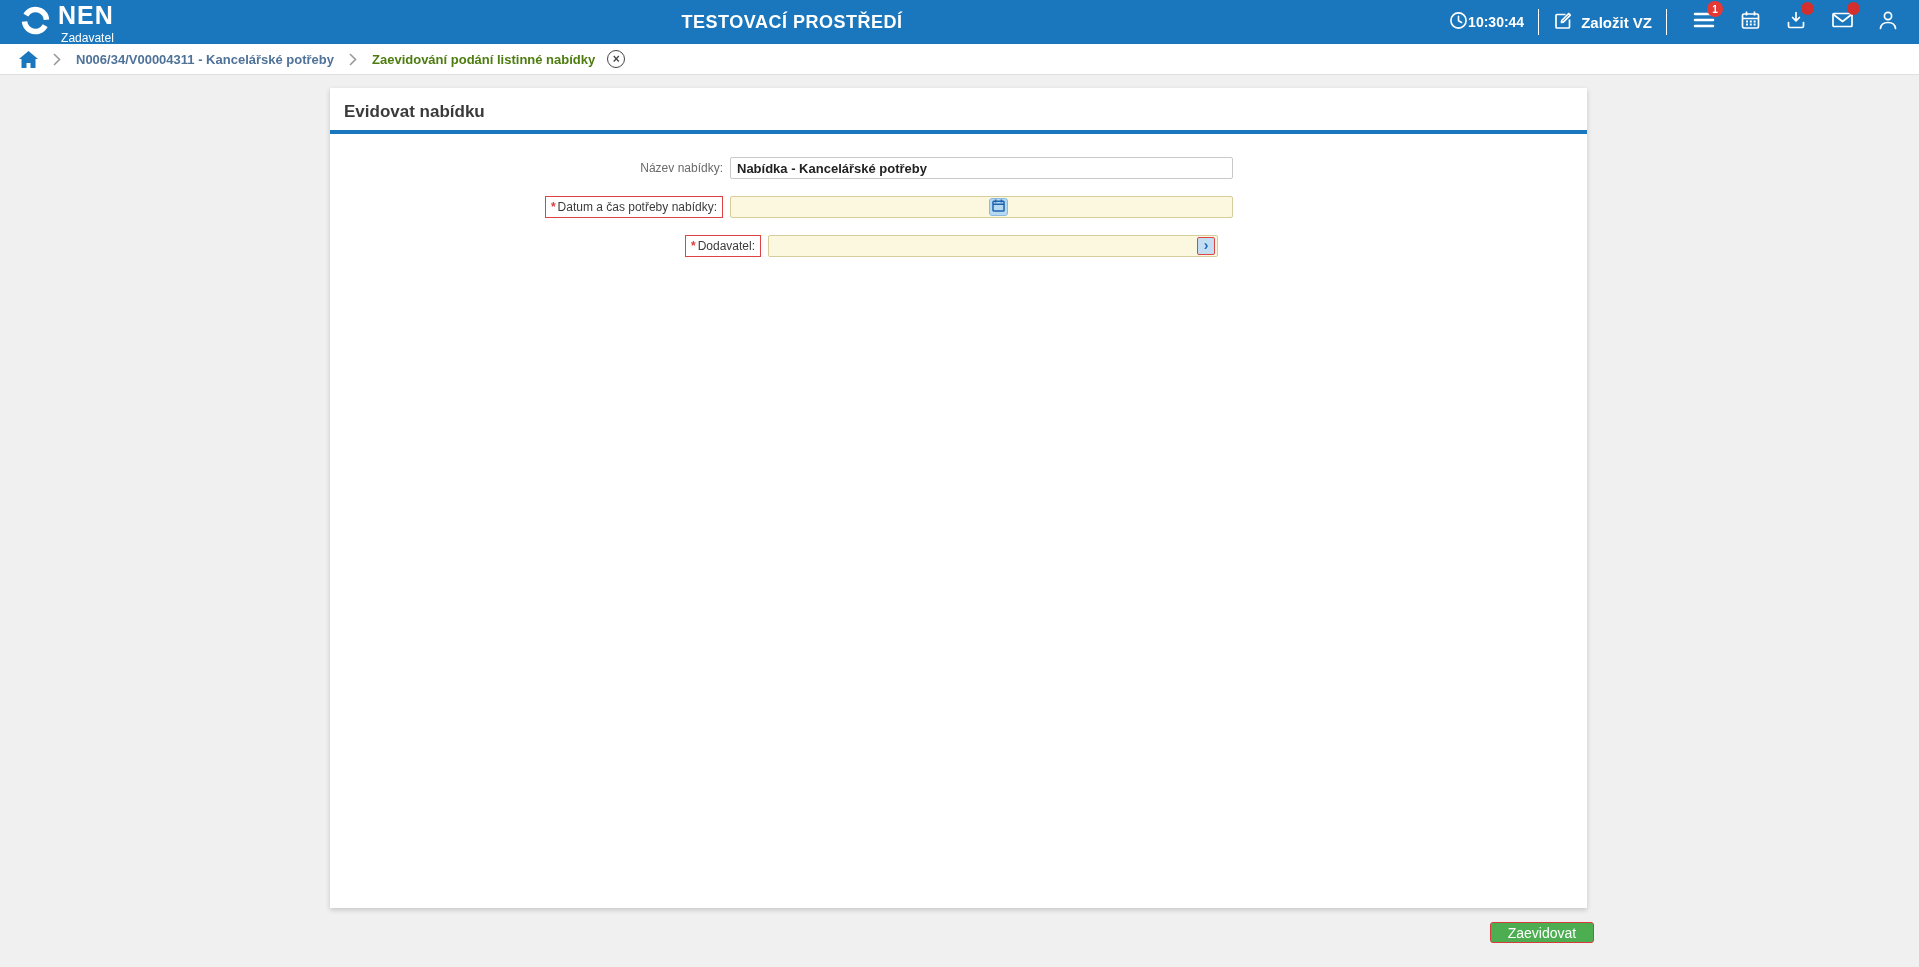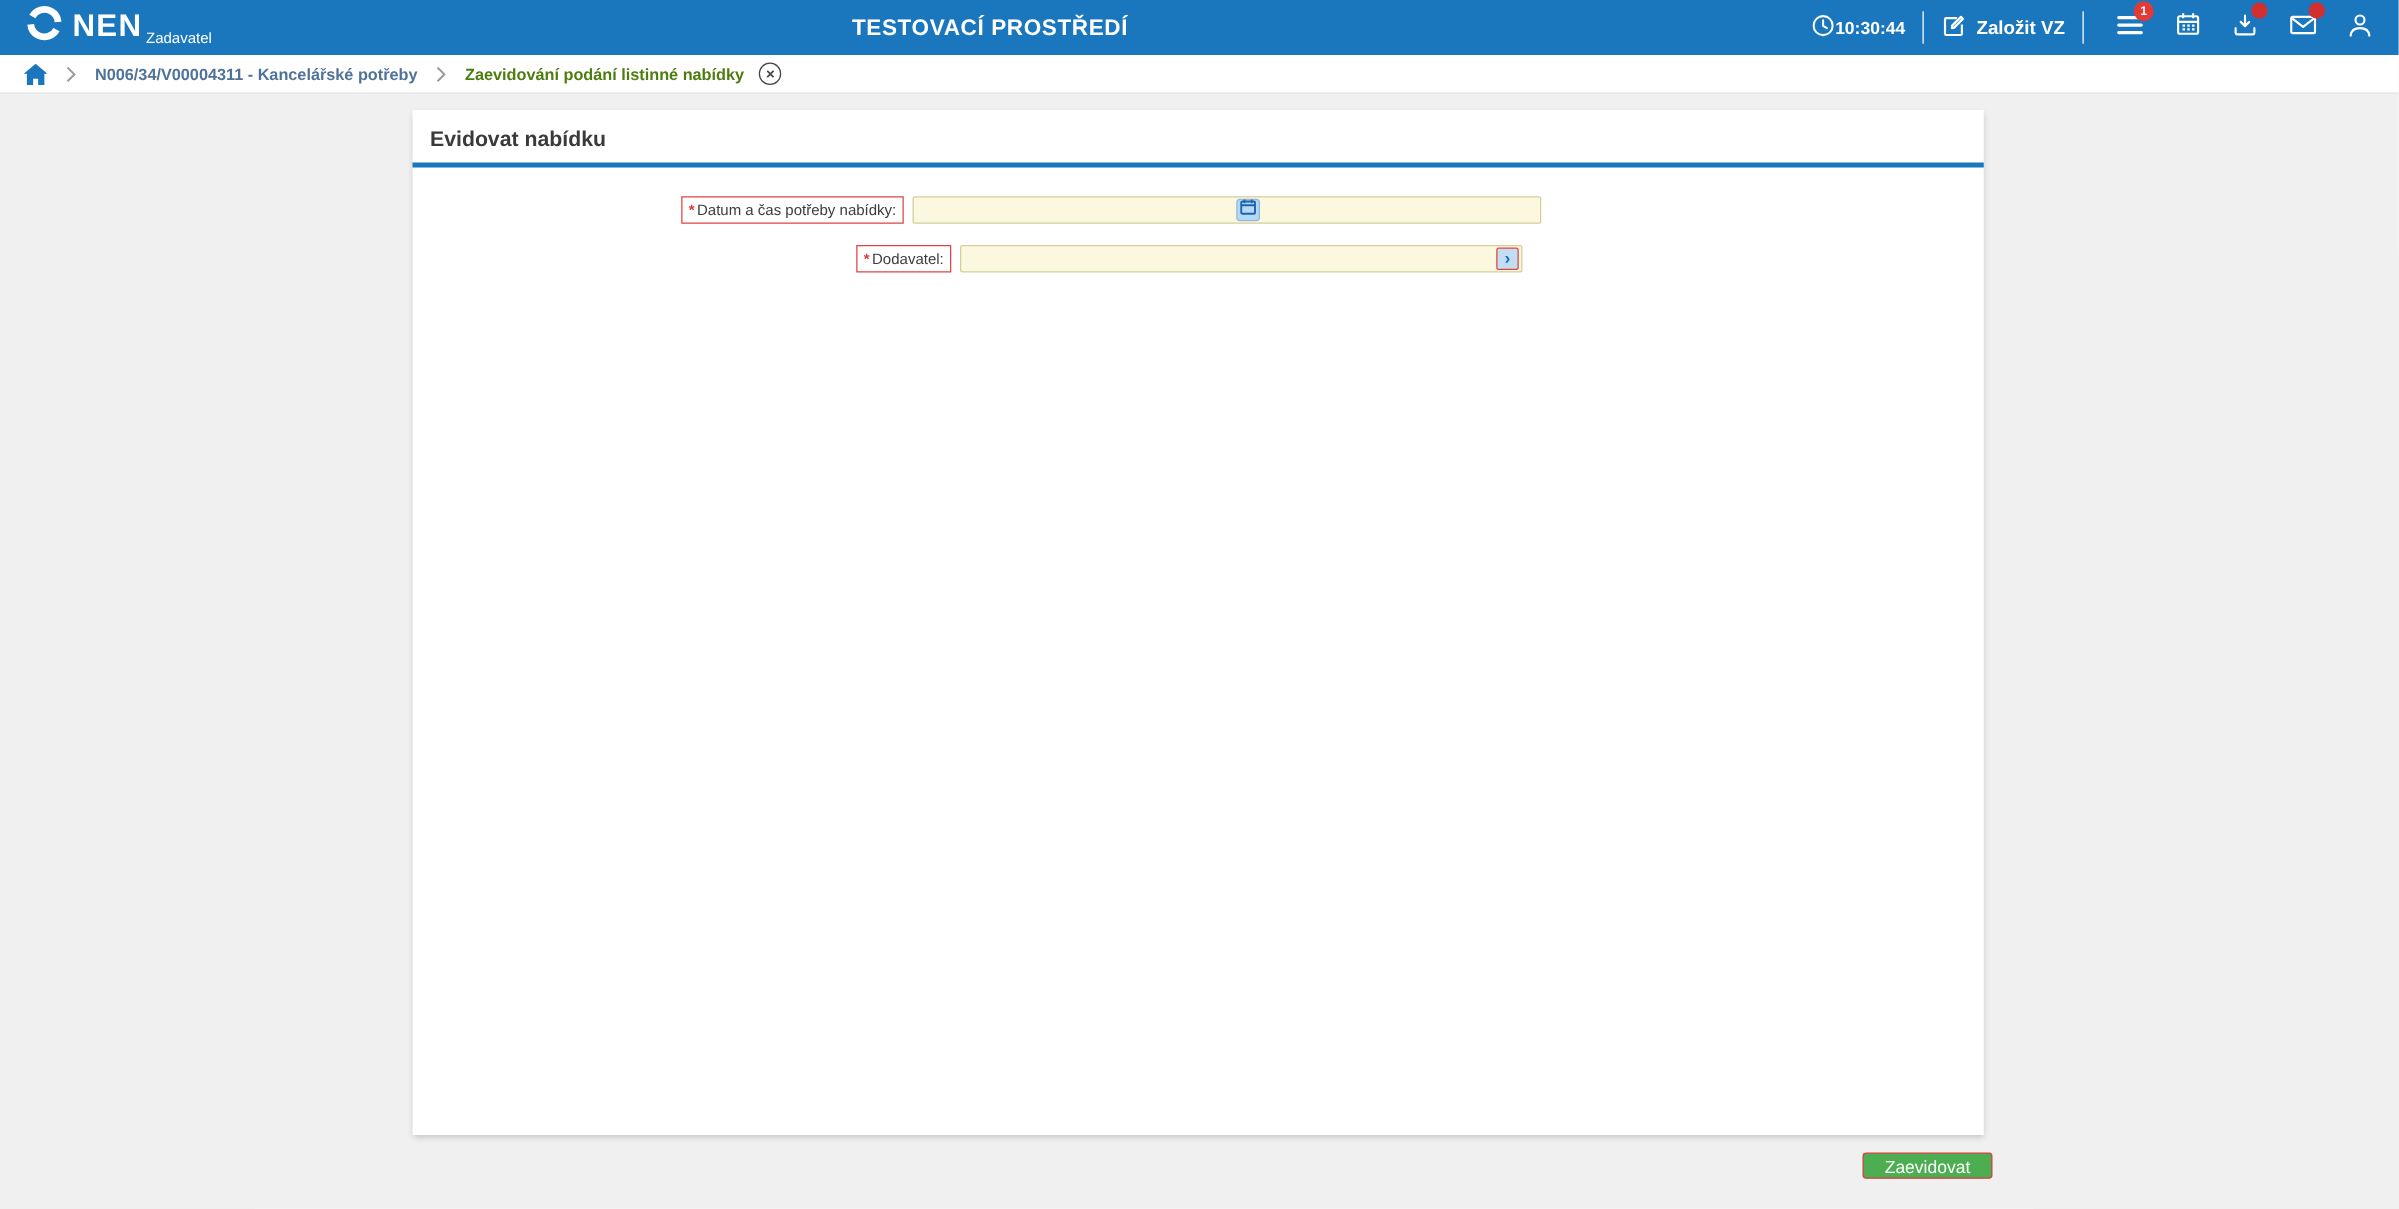--- a/index.html
+++ b/index.html
@@ -3,21 +3,21 @@
 <meta charset="utf-8">
 <style>
   * { margin:0; padding:0; box-sizing:border-box; }
   html,body { width:1919px; height:967px; overflow:hidden; }
   body { background:#f0f0f0; font-family:"Liberation Sans","DejaVu Sans",sans-serif; }
 
   
   .header { position:relative; height:44px; background:#1a77bd; color:#fff; }
   .logo { position:absolute; left:20px; top:3px; display:flex; align-items:center; cursor:pointer; }
   .logo-ring { margin-right:7px; }
-  .logo-text { display:flex; align-items:flex-end; }
+  .logo-text { display:flex; align-items:flex-end;flex-direction:column; }
   .logo-name { font-size:25px; font-weight:bold; letter-spacing:1px; line-height:1; }
   .logo-role { font-size:12px; margin-left:3px; transform:translateY(3px); }
   .env-title { position:absolute; left:792px; top:0; height:44px; transform:translateX(-50%);
                display:flex; align-items:center; font-size:18px; font-weight:bold; letter-spacing:.5px; white-space:nowrap; }
   .hdr-right { position:absolute; right:8px; top:0; height:44px; display:flex; align-items:center; }
   .hdr-sep { width:1px; height:26px; background:#fff; margin:0 14px; }
   .hdr-time { display:flex; align-items:center; gap:0; font-size:14px; font-weight:bold; }
   .hdr-btn { display:flex; align-items:center; gap:8px; cursor:pointer; background:none; border:none; color:#fff; }
   .hdr-btn-label { font-size:15px; font-weight:bold;text-align:right; }
   .hdr-icon-btn { position:relative; width:46px; height:44px; display:flex; align-items:center; justify-content:center; cursor:pointer; }
@@ -190,20 +190,24 @@
 </div>
 
 <div class="card">
   <div class="card-head">
     <div class="card-title">Evidovat nabídku</div>
   </div>
   <div class="accent-bar"></div>
 
   <div class="form">
 
+    <div class="frow">
+      <label class="flabel">Název nabídky:</label>
+      <input class="finput w1" type="text" value="Nabídka - Kancelářské potřeby" style="">
+    </div>
 
     <div class="frow">
       <span class="flabel-req">
         <span class="req-star">*</span>
         <span>Datum a čas potřeby nabídky:</span>
       </span>
       <span class="fwrap w1">
         <input class="finput-yellow" type="text" value="" style="">
         <span class="cal-btn">
           <span>

